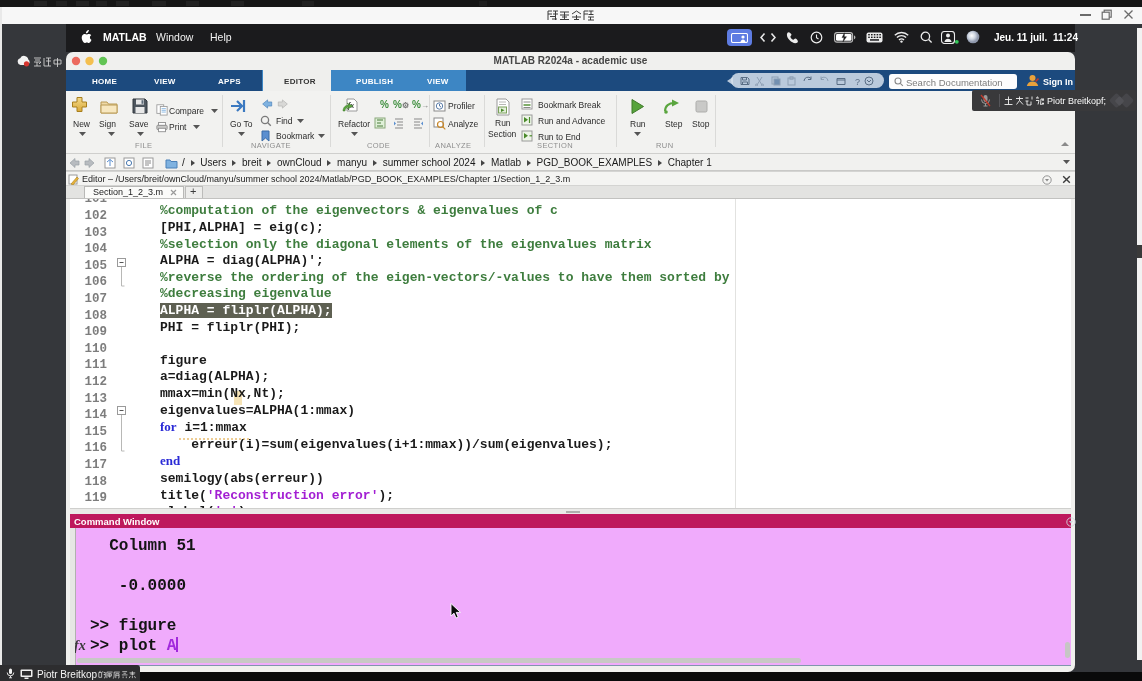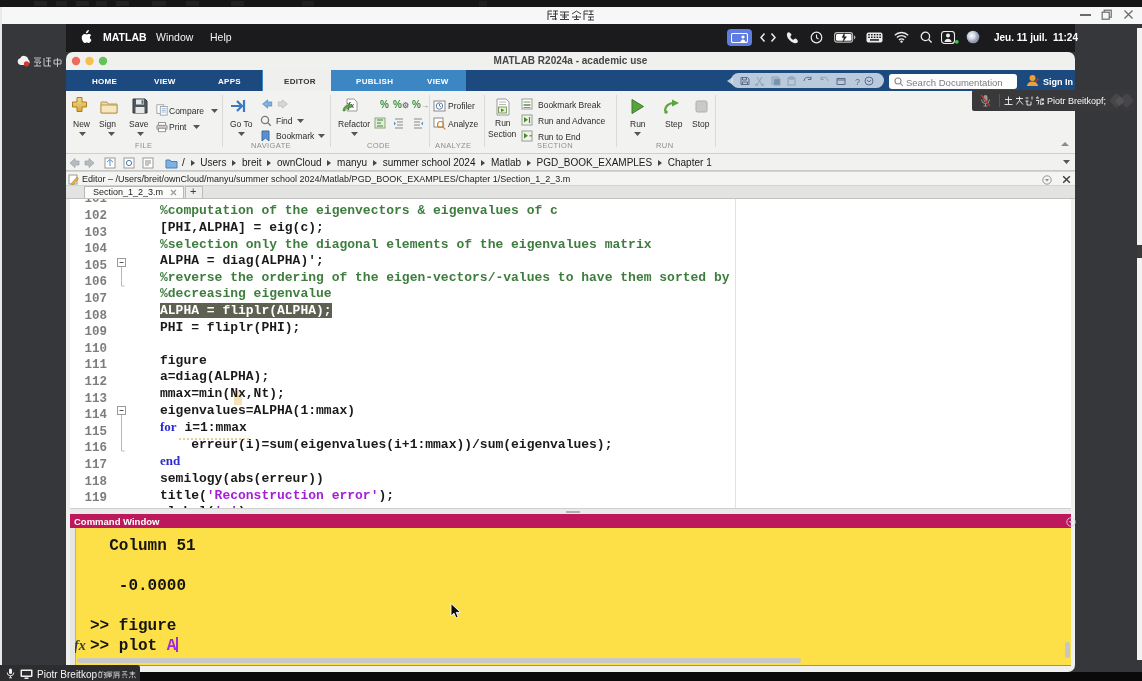--- a/index.html
+++ b/index.html
@@ -491,21 +491,21 @@
 <div class="abs" style="left:70px;top:508px;width:1001px;height:6px;background:#eaeae8;border-top:1px solid #cfcfcd;box-sizing:border-box;">
   <div class="abs" style="left:496px;top:2px;width:14px;height:2px;background:#aeaeac;"></div>
 </div>
 <div class="abs" style="left:70px;top:514px;width:1001px;height:14px;background:#be185d;">
   <div class="abs" style="left:4px;top:2px;font-size:9.5px;font-weight:bold;color:#fff;">Command Window</div>
   <svg class="abs" style="left:996px;top:2.5px;" width="10" height="10" viewBox="0 0 10 10">
     <circle cx="5" cy="5" r="4.2" fill="none" stroke="#cfd6de" stroke-width="0.9"></circle>
       <path d="M3 4h4l-2 2.5z" fill="#cfd6de"></path>
   </svg>
 </div>
-<div class="abs" style="left:70px;top:528px;width:1001px;height:137px;background:#fde047;border-left:5px solid #e6e6e4;box-sizing:border-box;overflow:hidden;">
+<div class="abs" style="left:70px;top:528px;width:1001px;height:137px;background:#f0abfc;border-left:5px solid #e6e6e4;box-sizing:border-box;overflow:hidden;">
   <div class="abs" style="left:0;top:0;width:1px;height:137px;background:#b0b0ae;"></div>
   <pre class="abs mono" style="left:15px;top:7.5px;margin:0;font-size:16px;font-weight:bold;line-height:20px;color:#141414;">  Column 51
 
    -0.0000
 
 &gt;&gt; figure
 &gt;&gt; plot <span style="color:#a228dd;">A</span><span style="display:inline-block;width:2px;height:15px;background:#a228dd;vertical-align:-2px;"></span></pre>
   <div class="abs mono" style="left:-1px;top:110px;font-size:14px;font-style:italic;font-weight:bold;color:#3a3a3a;font-family:'Liberation Serif',serif;">fx</div>
   <div class="abs" style="left:2px;top:130px;width:724px;height:5px;background:#c8c8c6;border-radius:2.5px;"></div>
   <div class="abs" style="left:990px;top:114px;width:5px;height:16px;background:#c6c6c4;border-radius:2.5px;"></div>

